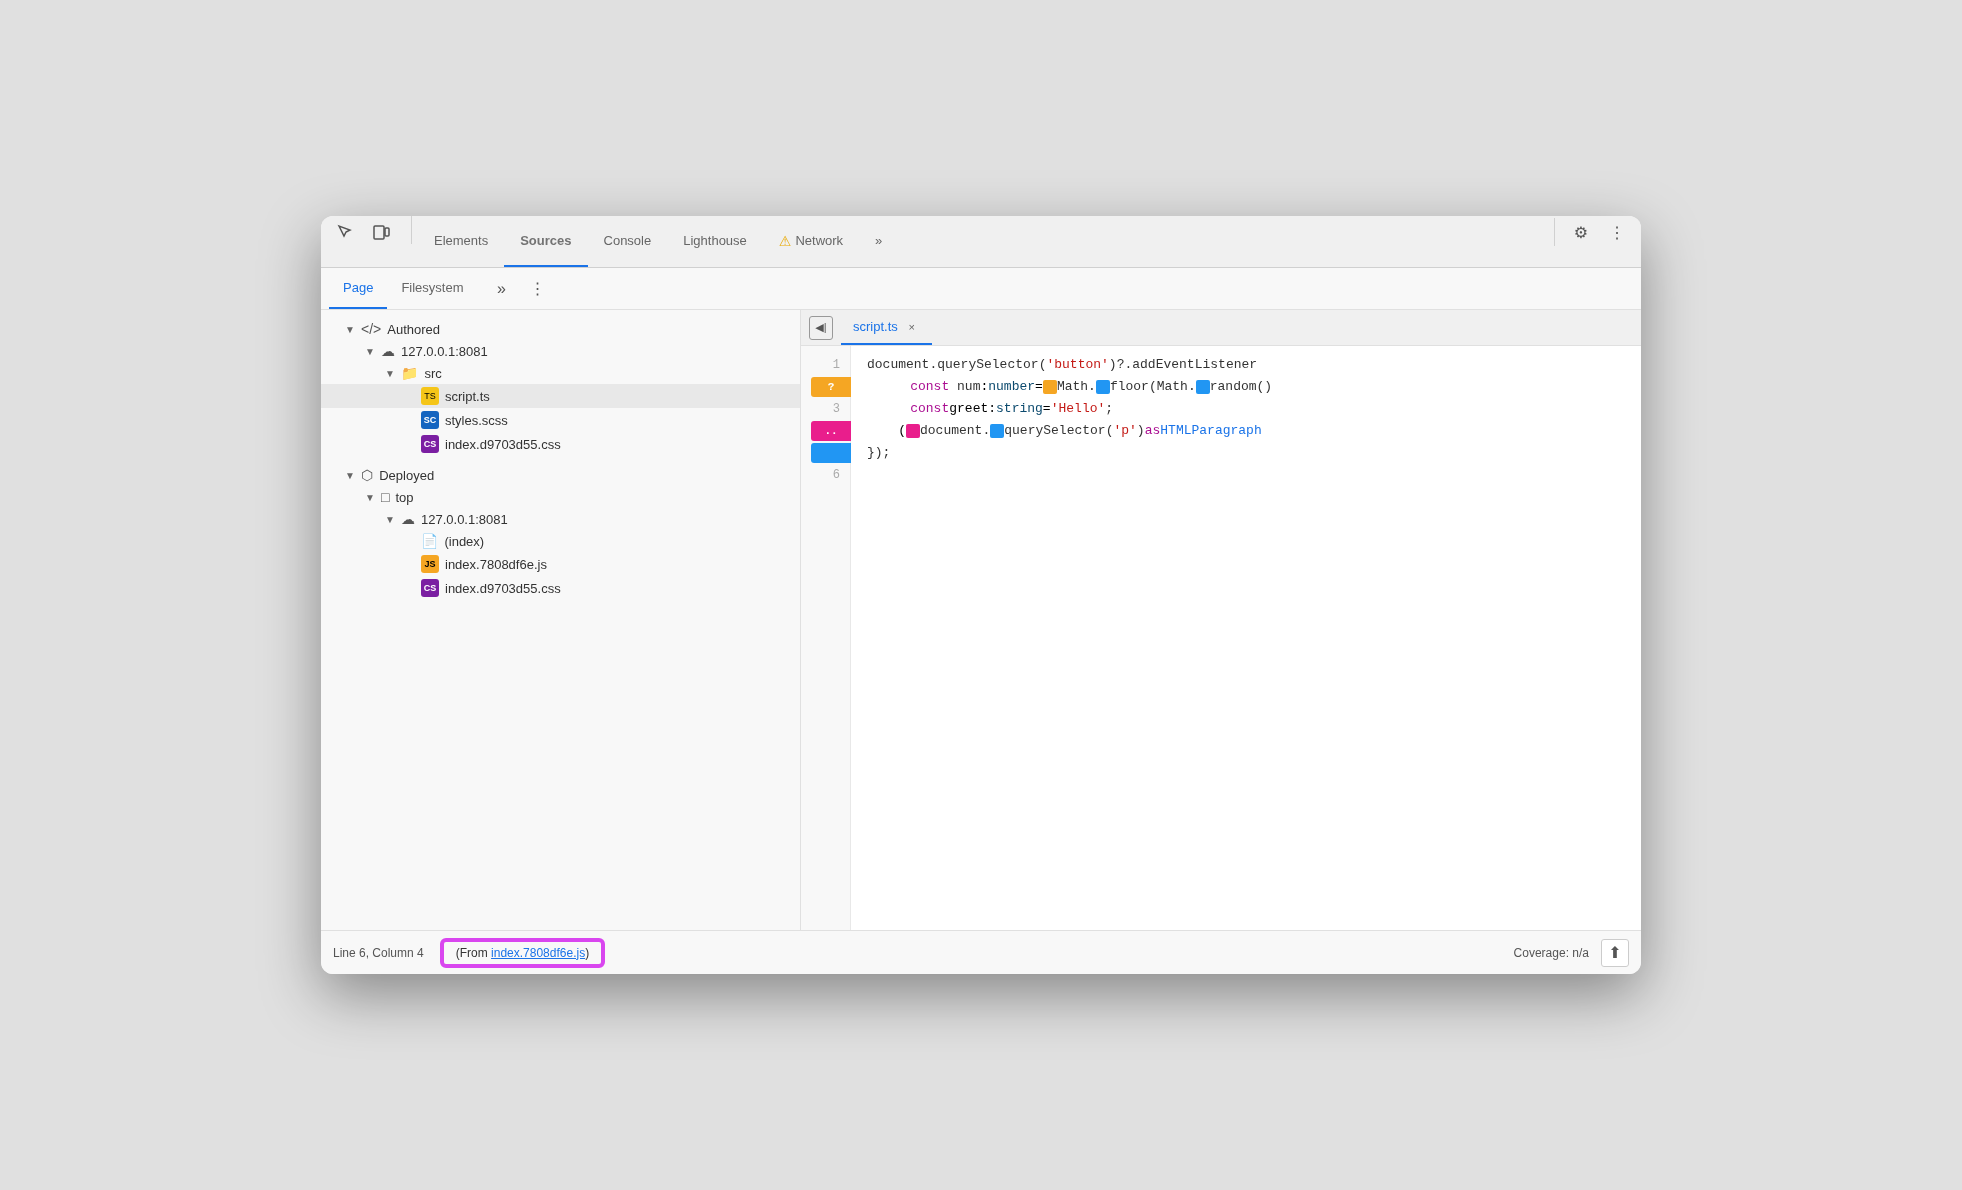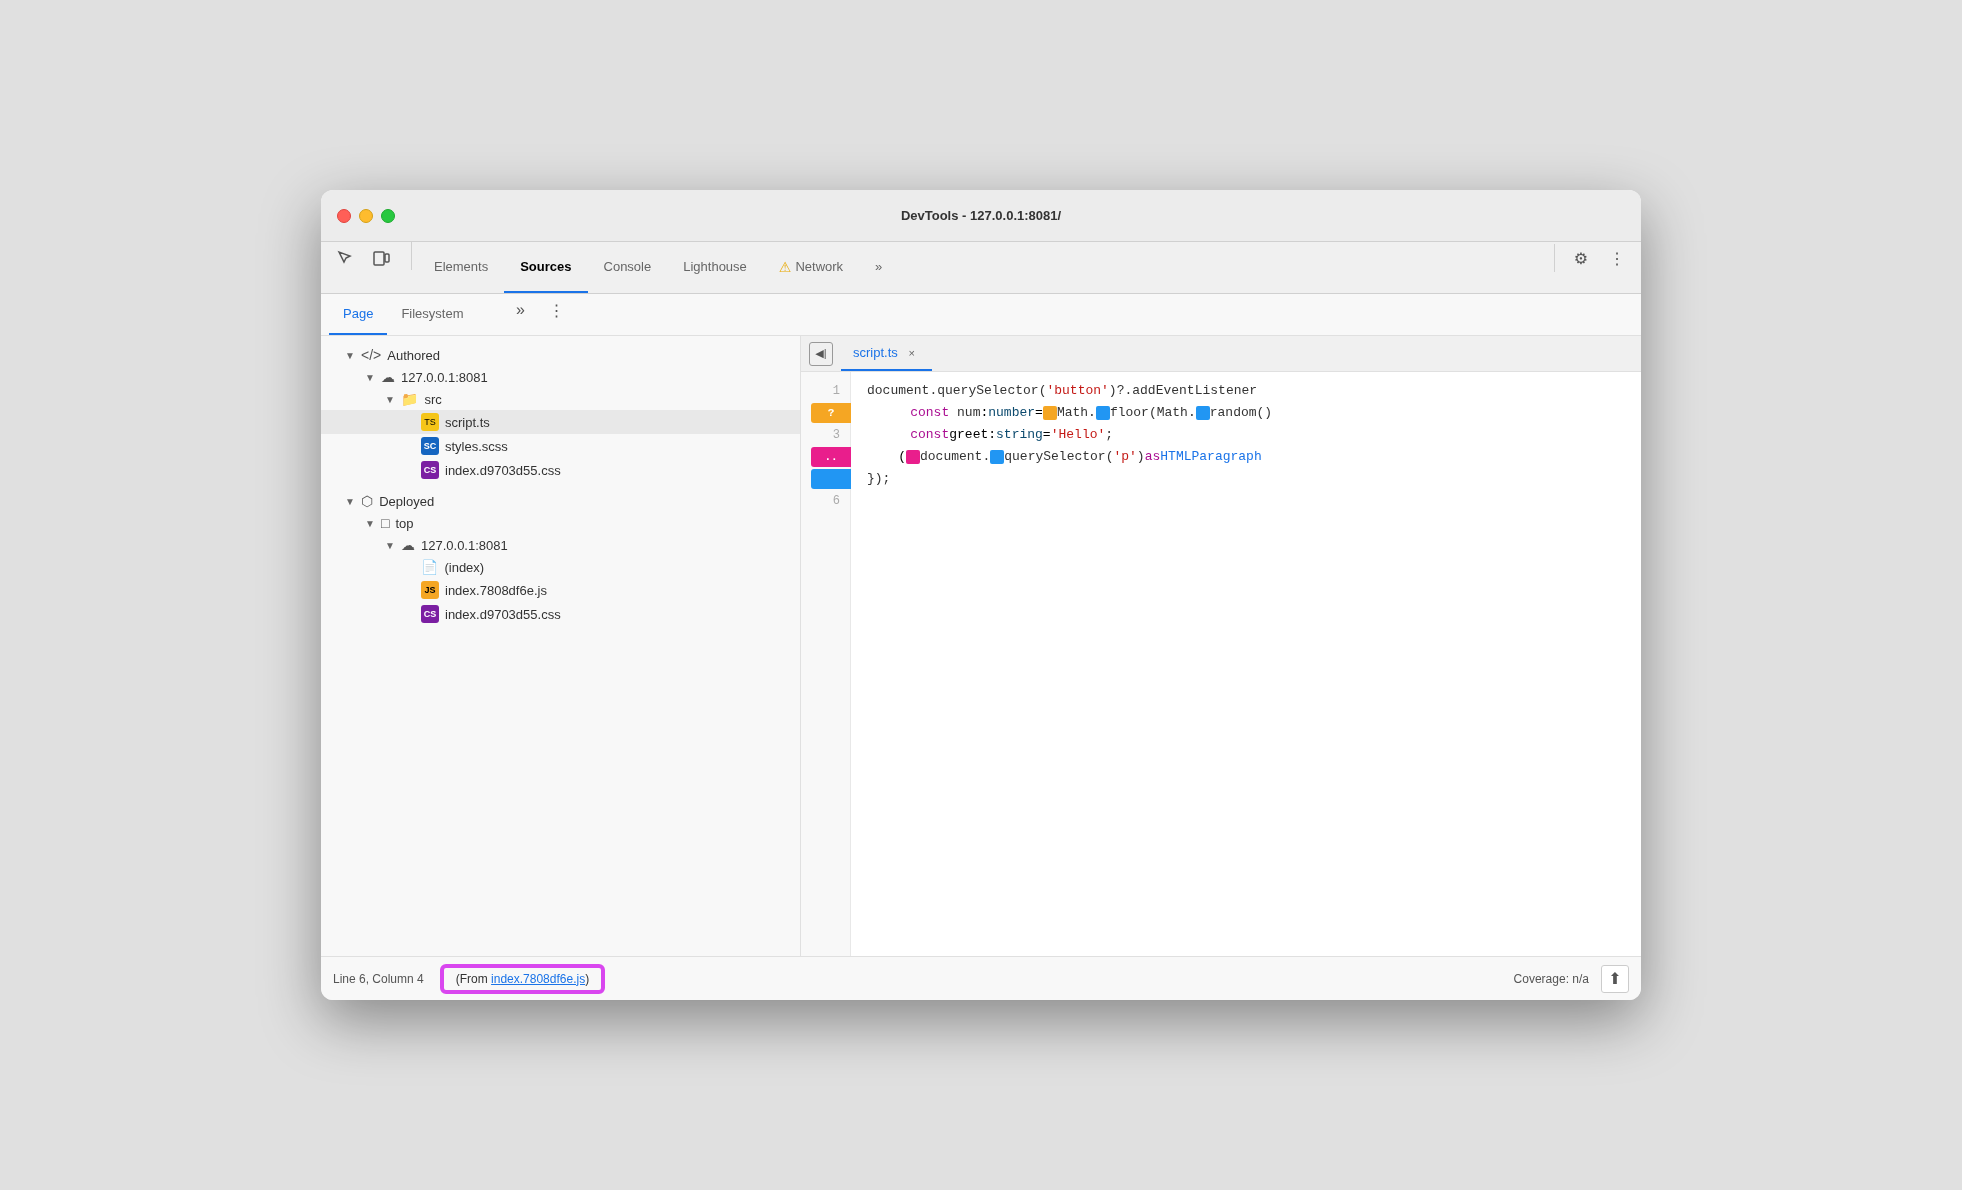--- a/index.html
+++ b/index.html
@@ -91,44 +91,43 @@
       align-items: center;
       padding: 0 16px;
       font-size: 13px;
       color: #666;
       cursor: pointer;
       border-bottom: 2px solid transparent;
       height: 100%;
       white-space: nowrap;
     }
     .tab.active {
-      color: #000000;
+      color: #737373;
       border-bottom: 2px solid #1a73e8;
       font-weight: 600;
     }
     .tab-warning {
       color: #e8a800;
       margin-right: 4px;
       font-size: 14px;
     }
     .toolbar-right {
       display: flex;
       align-items: center;
       gap: 4px;
       margin-left: auto;
     }
     
     .sub-toolbar {
       background: #f8f8f8;
       height: 42px;
       display: flex;
-      align-items: flex-start;
+      align-items: center;
       border-bottom: 1px solid #e0e0e0;
       padding: 0 8px;
-      gap: 19px;
     }
     .sub-tabs {
       display: flex;
       align-items: stretch;
       height: 100%;
     }
     .sub-tab {
       display: flex;
       align-items: center;
       padding: 0 14px;
@@ -345,28 +344,20 @@
     }
     
     .icon-folder { color: #f5a623; }
     .icon-cloud { color: #555; }
   </style>
 </head>
 <body>
 
 <div class="window">
 
-  <div class="title-bar">
-    <div class="traffic-lights">
-      <div class="traffic-light tl-red"></div>
-      <div class="traffic-light tl-yellow"></div>
-      <div class="traffic-light tl-green"></div>
-    </div>
-    <span class="title-text">DevTools - 127.0.0.1:8081/</span>
-  </div>
 
   <div class="toolbar">
     <div class="toolbar-icons">
       <div class="toolbar-icon-btn">
         <svg width="18" height="18" viewBox="0 0 18 18" fill="none">
           <path d="M3 3L8 13L10 9L14 7L3 3Z" stroke="#555" stroke-width="1.5" fill="none"></path>
         </svg>
       </div>
       <div class="toolbar-icon-btn">
         <svg width="18" height="18" viewBox="0 0 18 18" fill="none">

